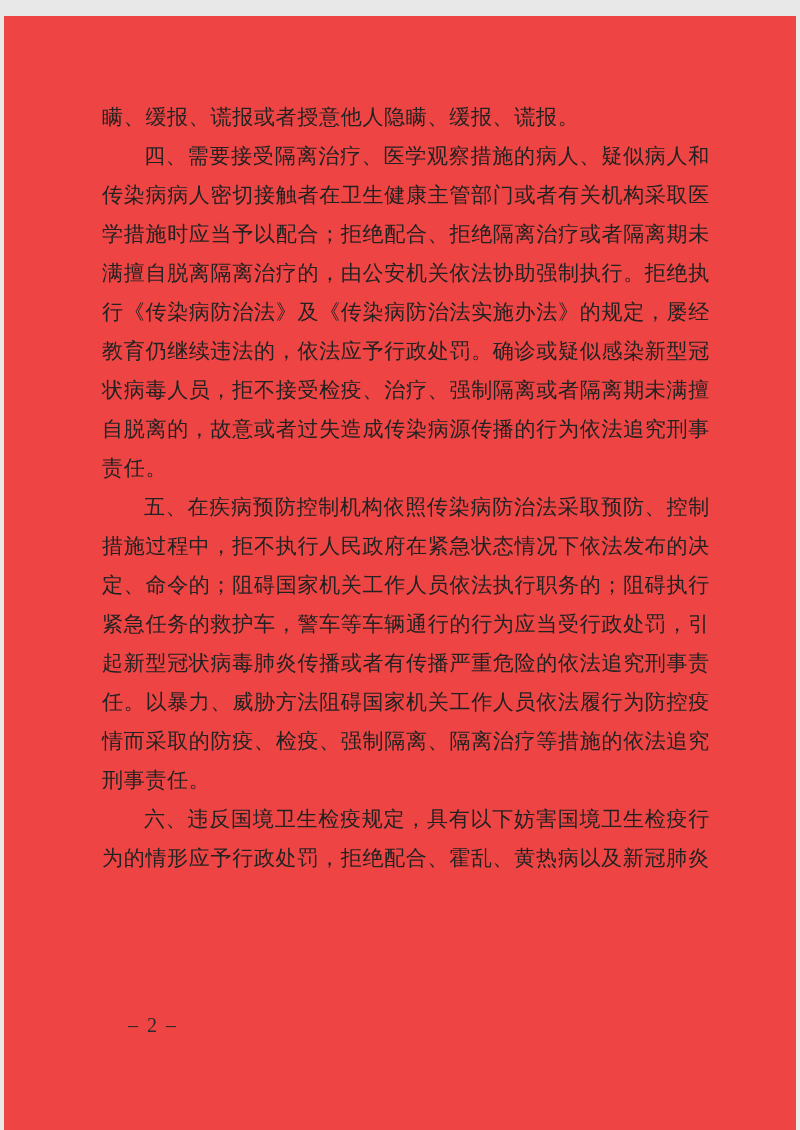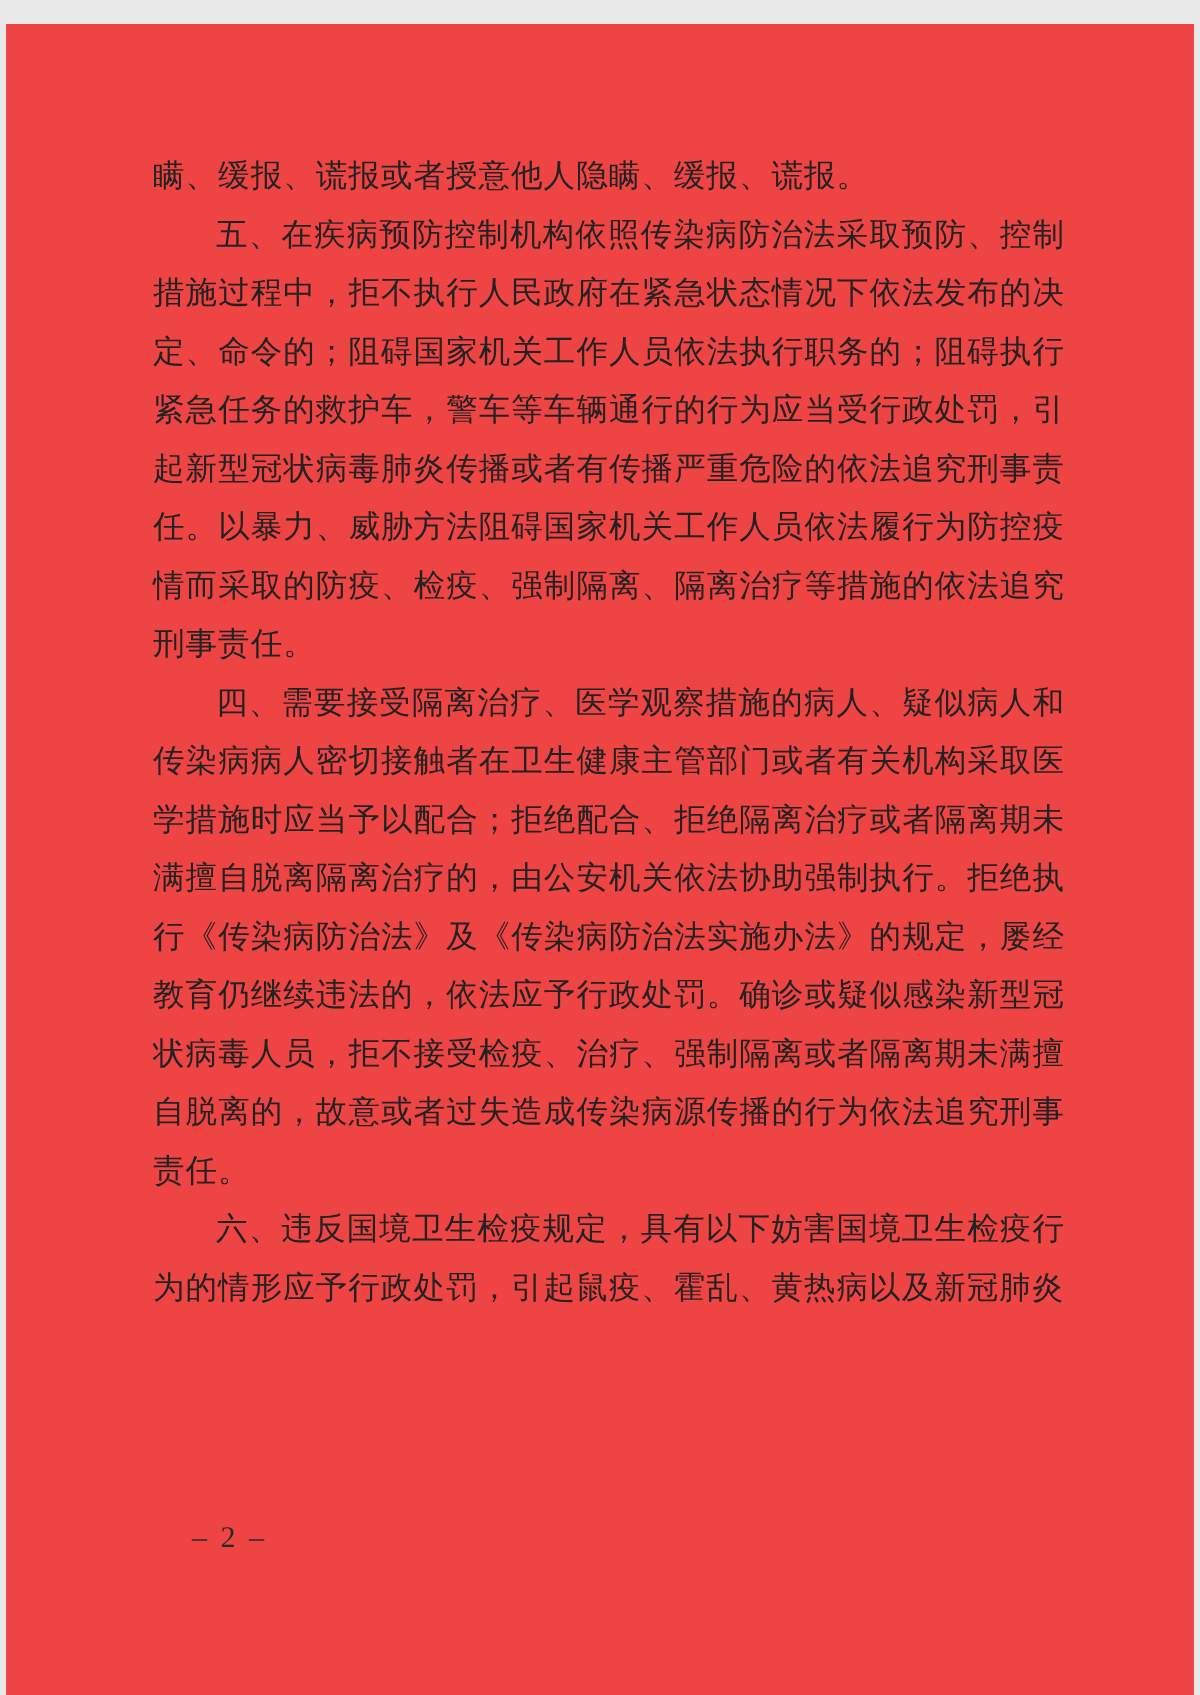--- a/index.html
+++ b/index.html
@@ -44,19 +44,19 @@
     letter-spacing: 2px;
     color: #2a2a2a;
   }
 </style>
 </head>
 <body>
 
 <div class="page">
   <div class="text-block">
     <p>瞒、缓报、谎报或者授意他人隐瞒、缓报、谎报。</p>
+    <p class="indent">四、需要接受隔离治疗、医学观察措施的病人、疑似病人和传染病病人密切接触者在卫生健康主管部门或者有关机构采取医学措施时应当予以配合；拒绝配合、拒绝隔离治疗或者隔离期未满擅自脱离隔离治疗的，由公安机关依法协助强制执行。拒绝执行《传染病防治法》及《传染病防治法实施办法》的规定，屡经教育仍继续违法的，依法应予行政处罚。确诊或疑似感染新型冠状病毒人员，拒不接受检疫、治疗、强制隔离或者隔离期未满擅自脱离的，故意或者过失造成传染病源传播的行为依法追究刑事责任。</p>
     <p class="indent">五、在疾病预防控制机构依照传染病防治法采取预防、控制措施过程中，拒不执行人民政府在紧急状态情况下依法发布的决定、命令的；阻碍国家机关工作人员依法执行职务的；阻碍执行紧急任务的救护车，警车等车辆通行的行为应当受行政处罚，引起新型冠状病毒肺炎传播或者有传播严重危险的依法追究刑事责任。以暴力、威胁方法阻碍国家机关工作人员依法履行为防控疫情而采取的防疫、检疫、强制隔离、隔离治疗等措施的依法追究刑事责任。</p>
-    <p class="indent">四、需要接受隔离治疗、医学观察措施的病人、疑似病人和传染病病人密切接触者在卫生健康主管部门或者有关机构采取医学措施时应当予以配合；拒绝配合、拒绝隔离治疗或者隔离期未满擅自脱离隔离治疗的，由公安机关依法协助强制执行。拒绝执行《传染病防治法》及《传染病防治法实施办法》的规定，屡经教育仍继续违法的，依法应予行政处罚。确诊或疑似感染新型冠状病毒人员，拒不接受检疫、治疗、强制隔离或者隔离期未满擅自脱离的，故意或者过失造成传染病源传播的行为依法追究刑事责任。</p>
-    <p class="indent">六、违反国境卫生检疫规定，具有以下妨害国境卫生检疫行为的情形应予行政处罚，引起鼠疫、霍乱、黄热病以及新冠肺炎</p>
+    <p class="indent">六、违反国境卫生检疫规定，具有以下妨害国境卫生检疫行为的情形应予行政处罚，拒绝配合、霍乱、黄热病以及新冠肺炎</p>
   </div>
 
   <div class="page-number">– 2 –</div>
 </div>
 
 </body></html>

